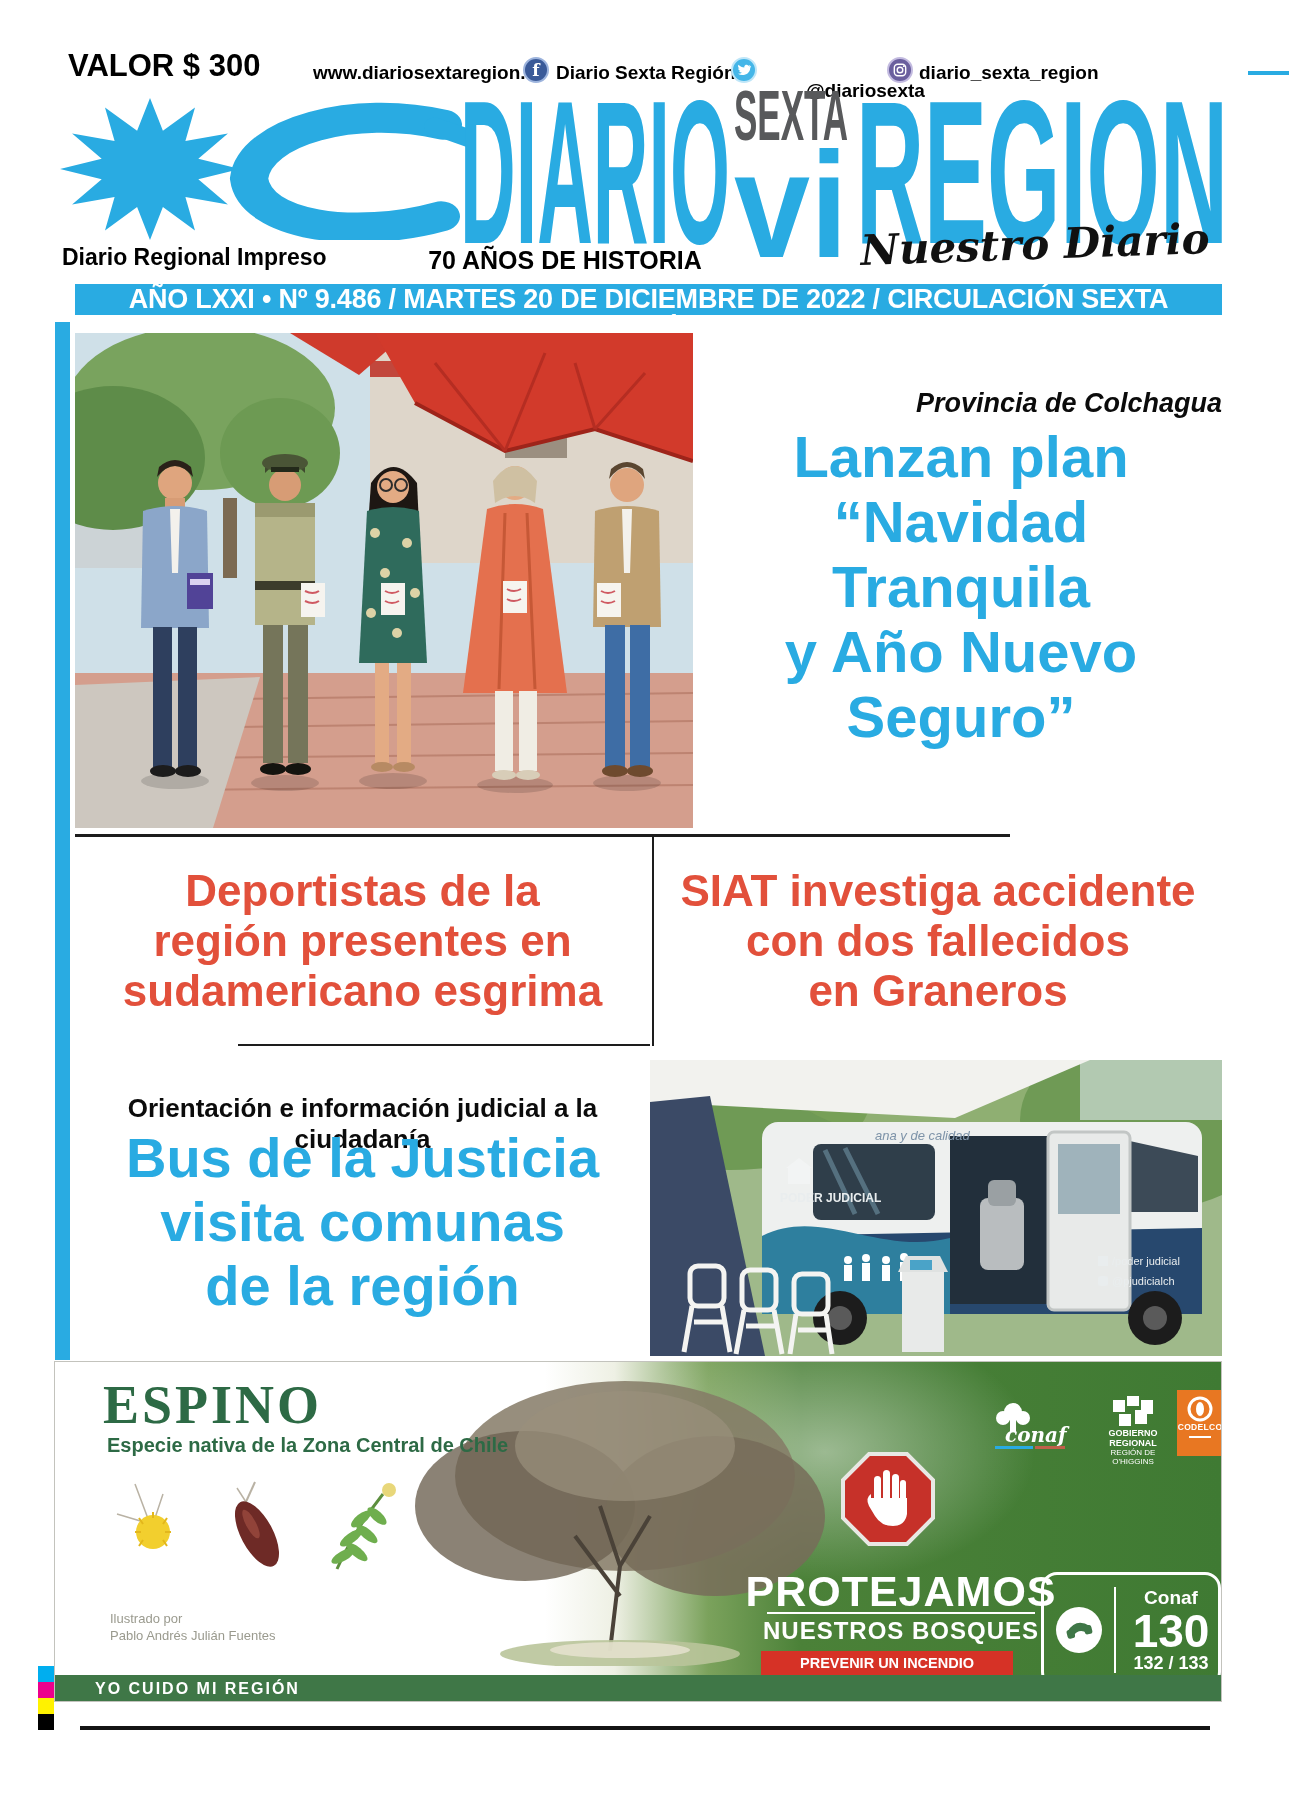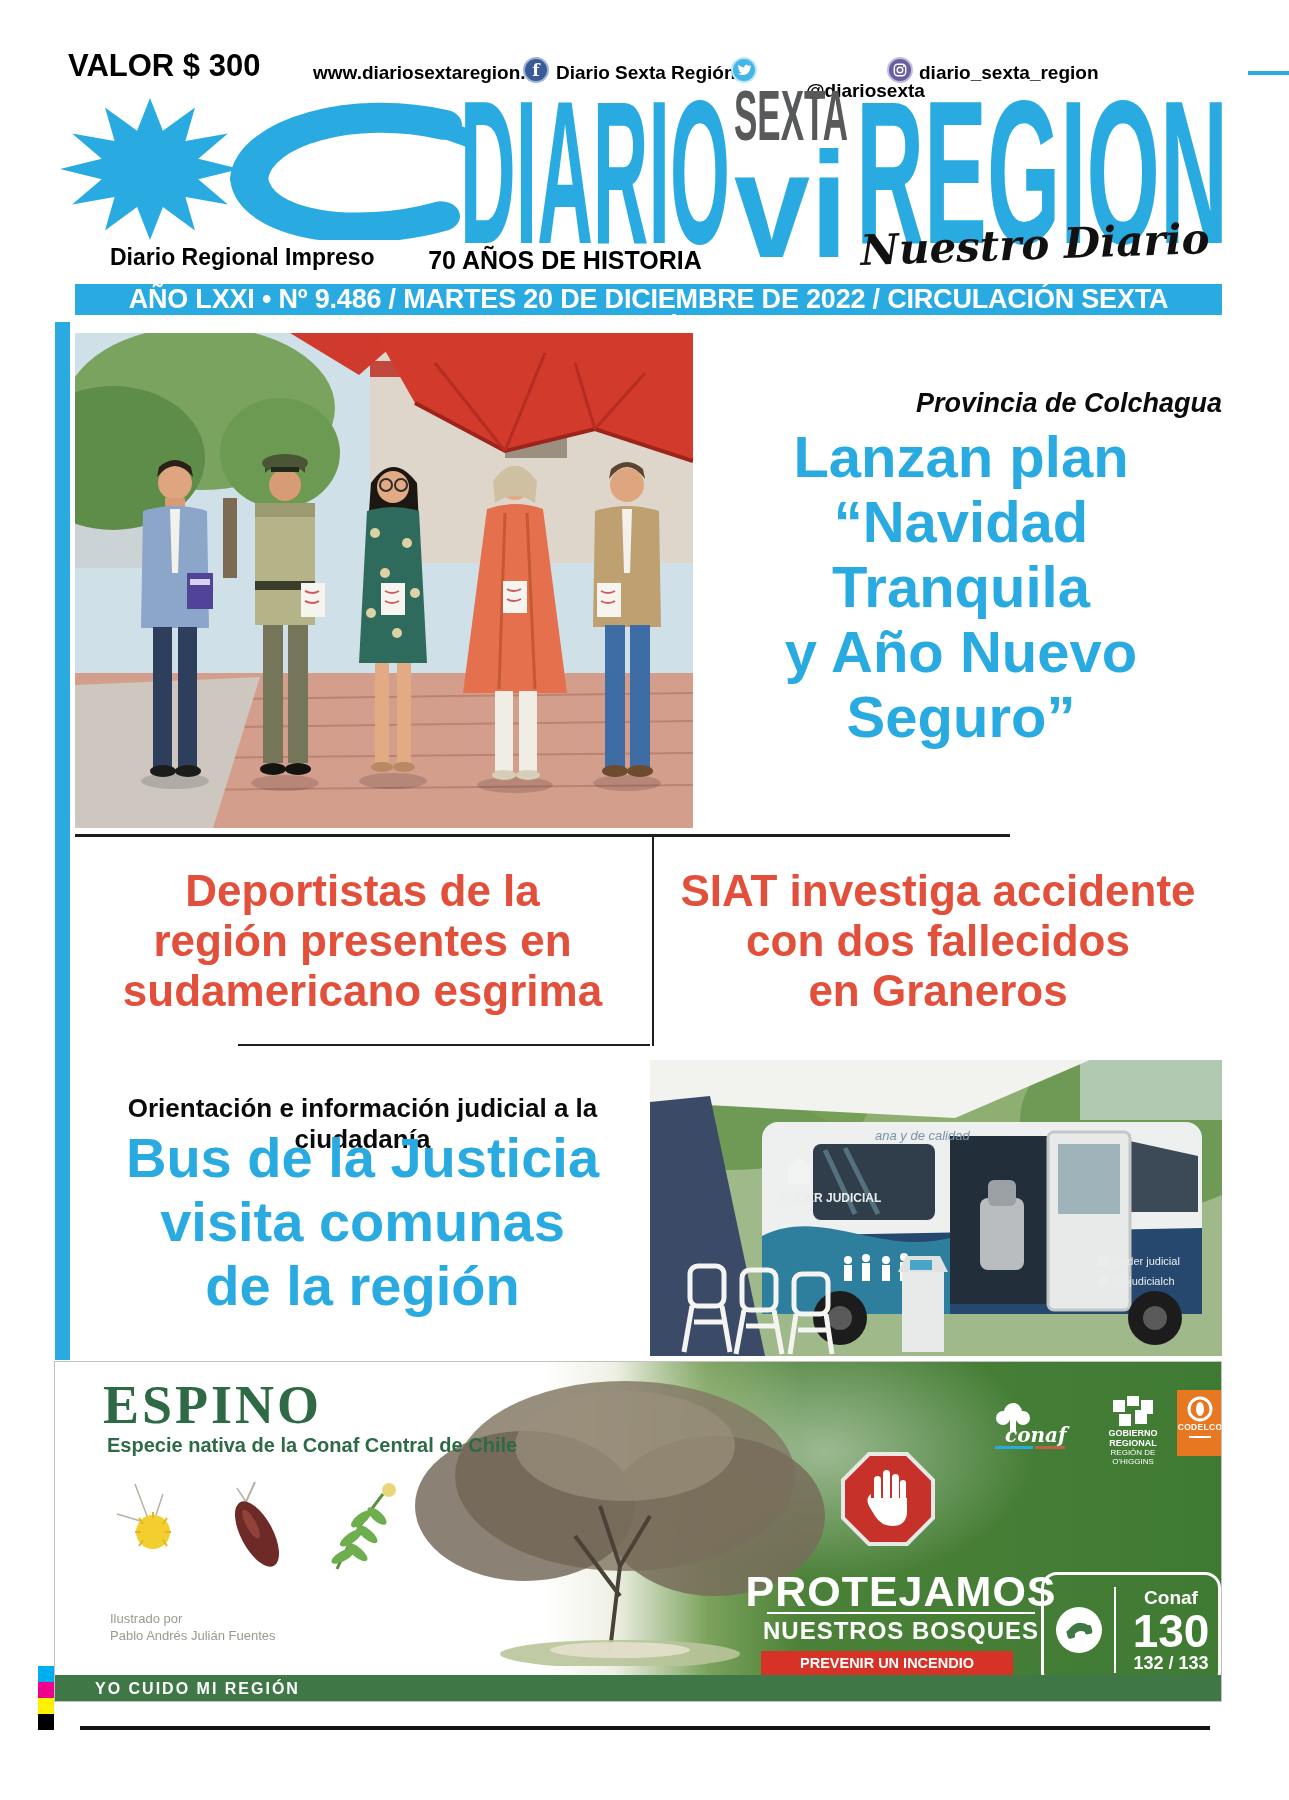--- a/index.html
+++ b/index.html
@@ -11,21 +11,21 @@
   .center { text-align:right;font-style:italic; }
 
   
   .price { left:68px; top:48px; font-size:31px; font-weight:bold; letter-spacing:0px; color:#000; }
   .website { left:313px; top:62px; font-size:19px; font-weight:bold; color:#000; }
   .soc-label { top:62px; font-size:19px; font-weight:bold; color:#000; }
   .soc-icon { top:57px; width:26px; height:26px; border-radius:50%; display:flex; align-items:center; justify-content:center; }
   .corner-line { left:1248px; top:71px; width:41px; height:4px; background:#29ABE2; }
 
   
-  .tag-left { left:62px; top:244px; font-size:23px; font-weight:bold; color:#000;margin-left:48px; }
+  .tag-left { left:62px; top:244px; font-size:23px; font-weight:bold; color:#000; }
   .tag-center { left:395px; top:246px; width:340px; font-size:25px; font-weight:bold; color:#000; text-align:center; }
   .tag-script { left:845px; top:220px; width:380px; text-align:center; font-family:"DejaVu Serif", serif; font-style:italic; font-weight:bold; font-size:42px; color:#111; transform:rotate(-2deg); }
 
   .datebar { left:75px; top:284px; width:1147px; height:31px; background:#29ABE2; color:#fff; font-weight:bold; font-size:27px; line-height:31px; text-align:center; letter-spacing:-0.2px; }
   .leftstrip { left:55px; top:322px; width:15px; height:1038px; background:#29ABE2; }
 
   
   .photo-main { left:75px; top:333px; width:618px; height:495px; background:#e8e3da; }
   .kicker { font-weight:bold; color:#0b0b0b; }
   .headline-main { left:700px; top:424px; width:522px; font-size:58px; line-height:65px; font-weight:bold; text-align:center; }
@@ -328,21 +328,21 @@
       <g stroke="#4a4238" stroke-width="4" fill="none">
         <path d="M225,285 L235,200 L215,140"></path>
           <path d="M235,200 L265,150"></path>
           <path d="M235,230 L190,170"></path>
       </g>
       <ellipse cx="235" cy="288" rx="120" ry="14" fill="#b9c49a" opacity="0.9"></ellipse>
       <ellipse cx="235" cy="284" rx="70" ry="8" fill="#e8e4d2" opacity="0.8"></ellipse>
     </svg>
 
     <div class="abs espino-title">ESPINO</div>
-    <div class="abs espino-sub">Especie nativa de la Conaf Central de Chile</div>
+    <div class="abs espino-sub">Especie nativa de la Zona Central de Chile</div>
 
     <svg class="abs" style="left:50px; top:112px;" width="300" height="110" viewBox="0 0 300 110">
       <g stroke="#b9b2a4" stroke-width="1.5">
         <line x1="30" y1="10" x2="48" y2="58"></line>
           <line x1="12" y1="40" x2="52" y2="52"></line>
           <line x1="58" y1="20" x2="46" y2="56"></line>
       </g>
       <circle cx="48" cy="58" r="17" fill="#f2cf2e"></circle>
       <g stroke="#e3b71c" stroke-width="2">
         <line x1="48" y1="38" x2="48" y2="44"></line>

